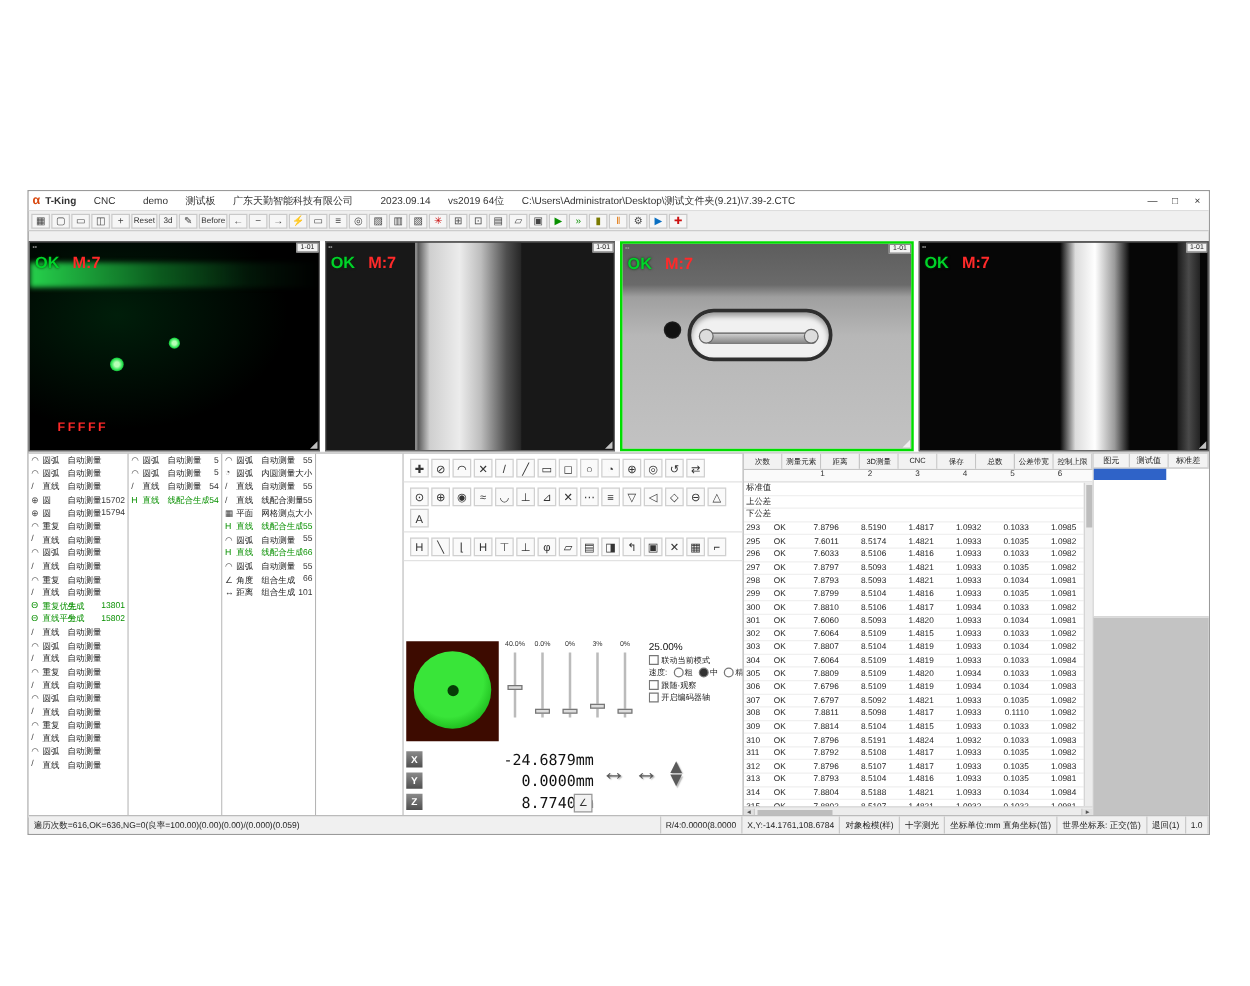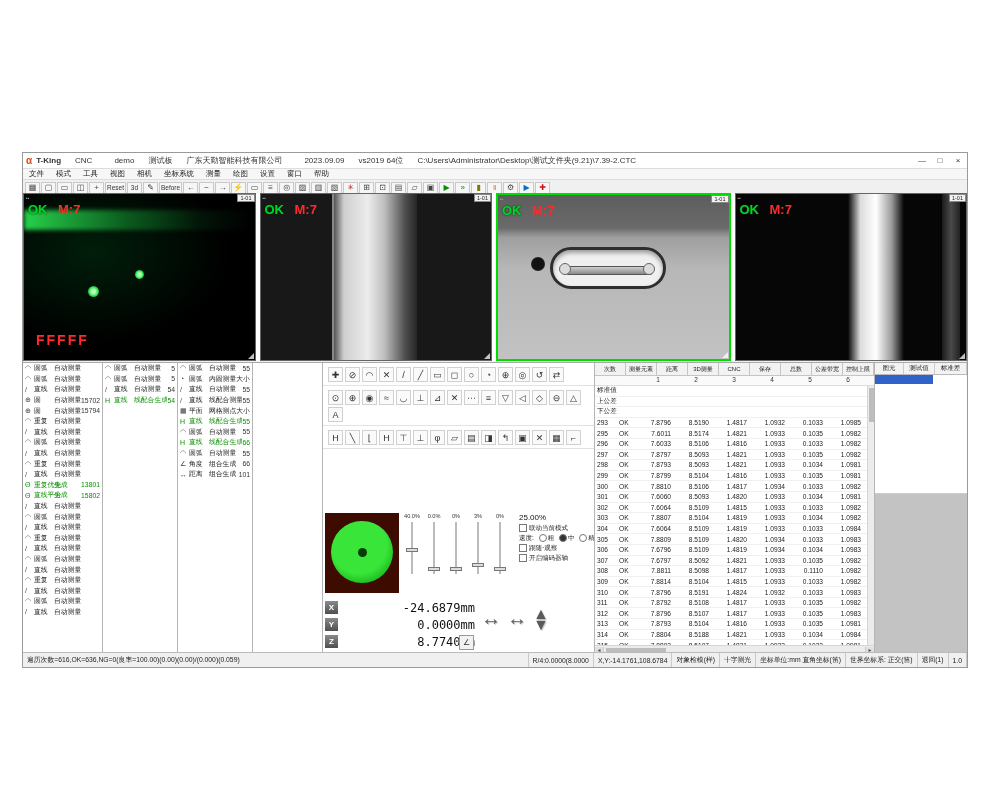--- a/index.html
+++ b/index.html
@@ -35,21 +35,21 @@
   .cam-tag{margin-left:auto;background:#f2f2f2;color:#222;font-size:5.5px;padding:0 2px;border:1px solid #888;line-height:6px;}
   .ok-lab{position:absolute;left:4px;top:8px;font-size:13px;font-weight:bold;color:#00d42a;z-index:4;text-shadow:0 0 2px #003300;}
   .m-lab{position:absolute;left:34px;top:8px;font-size:13px;font-weight:bold;color:#ff2a2a;z-index:4;}
   .grip{position:absolute;right:1px;bottom:1px;width:0;height:0;border-left:6px solid transparent;border-bottom:6px solid rgba(255,255,255,.75);z-index:4;}
   
   .c1-band{position:absolute;left:0;top:16px;width:100%;height:20px;background:linear-gradient(to right,rgba(40,220,80,.95),rgba(20,150,50,.55) 45%,rgba(10,80,30,.25) 75%,transparent);filter:blur(2px);}
   .c1-haze{position:absolute;left:0;top:0;width:100%;height:100%;background:radial-gradient(ellipse at 30% 35%,rgba(0,120,40,.25),transparent 60%);}
   .c1-dot{position:absolute;border-radius:50%;background:radial-gradient(circle,#b6ffb6 0 25%,#22e04a 60%,rgba(0,120,30,.2) 100%);}
   .c1-dot.d1{left:64px;top:92px;width:11px;height:11px;}
   .c1-dot.d2{left:111px;top:76px;width:9px;height:9px;}
-  .c1-extra{position:absolute;left:12px;bottom:12px;color:#ff2a2a;font-size:14px;font-weight:bold;letter-spacing:2px;}
+  .c1-extra{position:absolute;left:22px;bottom:12px;color:#ff2a2a;font-size:10px;font-weight:bold;letter-spacing:2px;}
   
   .cam.c2{background:#181818;}
   .c2-strip{position:absolute;left:31%;top:0;width:37%;height:100%;background:linear-gradient(to right,#3a3a3a 0,#cfcfcf 14%,#ececec 42%,#bdbdbd 62%,#4e4e4e 86%,#262626 100%);}
   .c2-line{position:absolute;left:31%;top:0;width:2px;height:100%;background:#888;}
   
   .cam.c3{background:linear-gradient(to bottom,#5d5d5d 0,#6a6a6a 20%,#9f9f9f 26%,#b7b7b7 45%,#c2c2c2 100%);}
   .c3-hole{position:absolute;left:33px;top:62px;width:14px;height:14px;border-radius:50%;background:radial-gradient(circle,#111 0 55%,#333 80%,#777);}
   .c3-slot{position:absolute;left:52px;top:52px;width:116px;height:42px;border-radius:21px;background:#f0f0f0;border:3px solid #2e2e2e;box-sizing:border-box;box-shadow:inset 0 3px 4px rgba(0,0,0,.35);}
   .c3-pin{position:absolute;left:12px;top:16px;width:86px;height:7px;border-radius:3px;background:linear-gradient(to bottom,#cfcfcf,#8a8a8a);border:1px solid #555;}
   .c3-pin-end{position:absolute;top:13px;width:12px;height:12px;border-radius:50%;background:#dcdcdc;border:1px solid #666;box-sizing:border-box;}
@@ -140,54 +140,30 @@
 
 <div class="window">
 
   <div class="titlebar">
     <span class="appicon">α</span>
     <span class="t-app">T-King</span>
     <span class="t-sp">CNC</span>
     <span class="t-sp2">demo</span>
     <span class="t-sp">测试板</span>
     <span class="t-sp">广东天勤智能科技有限公司</span>
-    <span class="t-sp2">2023.09.09</span>
+    <span class="t-sp2">2023.09.14</span>
     <span class="t-sp">vs2019 64位</span>
     <span class="t-sp">C:\Users\Administrator\Desktop\测试文件夹(9.21)\7.39-2.CTC</span>
     <span class="winbtns">
       <span class="winbtn">—</span>
       <span class="winbtn">□</span>
       <span class="winbtn">×</span>
     </span>
   </div>
 
-  <div class="menubar">
-
-      <span class="menu-item">文件</span>
-
-      <span class="menu-item">模式</span>
-
-      <span class="menu-item">工具</span>
-
-      <span class="menu-item">视图</span>
-
-      <span class="menu-item">相机</span>
-
-      <span class="menu-item">坐标系统</span>
-
-      <span class="menu-item">测量</span>
-
-      <span class="menu-item">绘图</span>
-
-      <span class="menu-item">设置</span>
-
-      <span class="menu-item">窗口</span>
-
-      <span class="menu-item">帮助</span>
-    </div>
 
   <div class="toolbar">
 
       <span class="tbtn">
         <span>▦</span>
         <span class="lab"></span>
       </span>
 
       <span class="tbtn">
         <span>▢</span>

